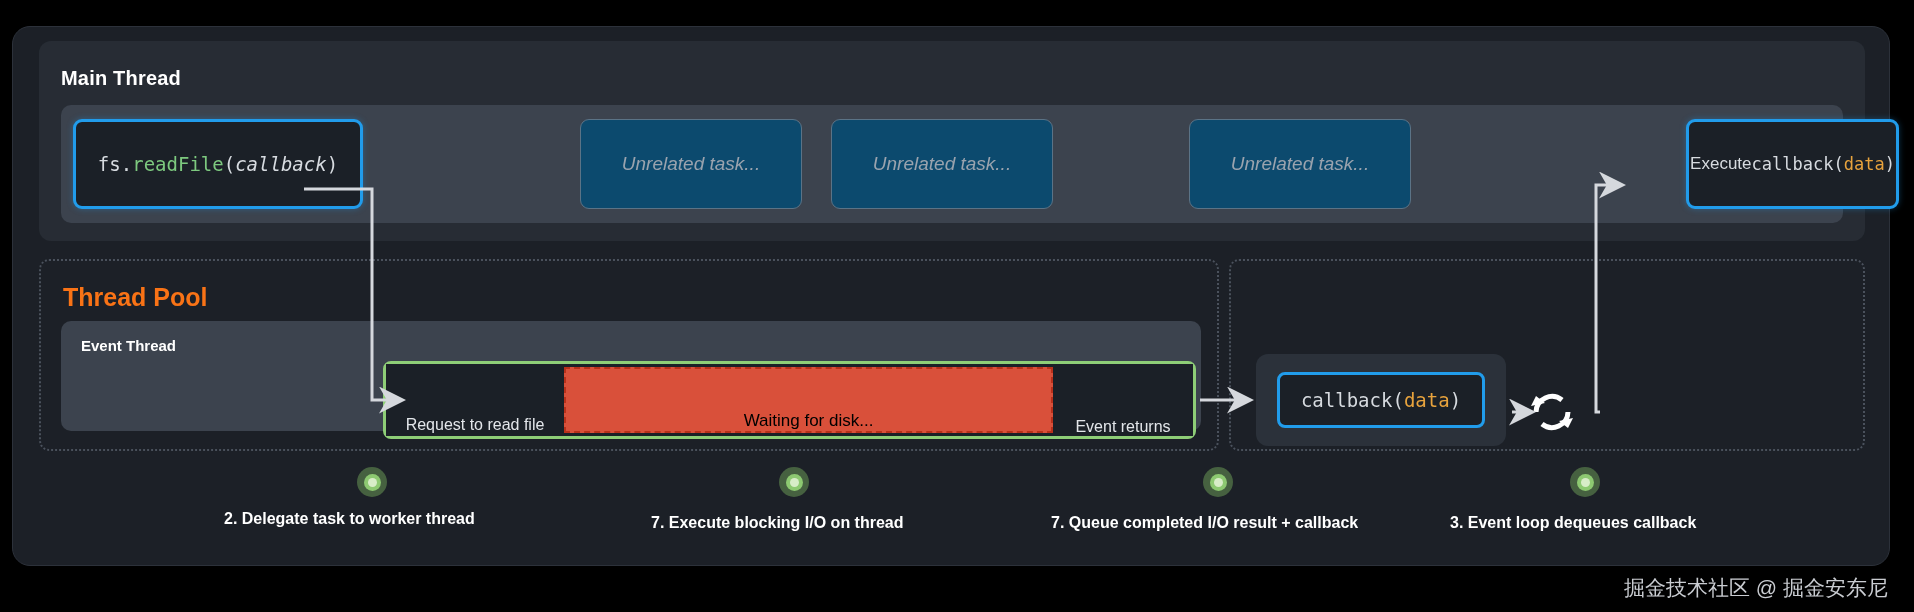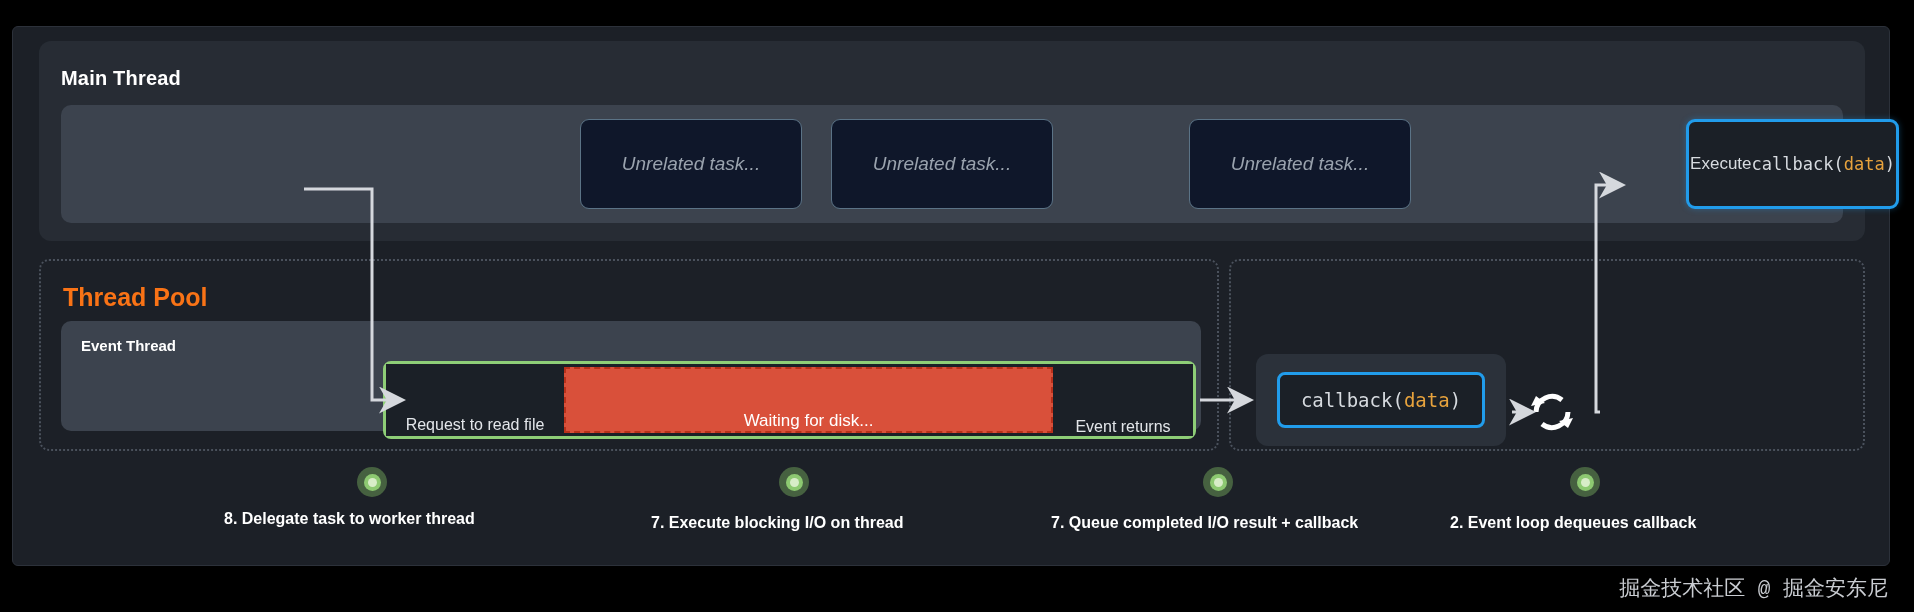--- a/index.html
+++ b/index.html
@@ -9,21 +9,21 @@
     background:#000000;
     position:relative;
   }
   .stage{position:absolute;inset:0;}
 
   
   .card{
     position:absolute;left:12px;top:26px;width:1878px;height:540px;
     background:#1c2027;
     border:1px solid #2c313a;
-    border-radius:6px;
+    border-radius:18px;
     box-sizing:border-box;
   }
 
   
   .main-thread{
     position:absolute;left:26px;top:14px;width:1826px;height:200px;
     background:#272c34;
     border-radius:12px;
     box-sizing:border-box;
   }
@@ -49,21 +49,21 @@
   .task-readfile{
     left:12px;width:290px;
     background:#1b2027;
     border:3px solid #219ceb;
     box-shadow:0 0 6px rgba(33,156,235,.35);
     font-family:"DejaVu Sans Mono","Liberation Mono",monospace;
     font-size:19px;color:#d7dbe0;
   }
   .task-unrelated{
     width:222px;
-    background:#0f172a;
+    background:#0c4a6e;
     border:1.5px solid #5b7386;
     color:#9aa3ae;
     font-size:19px;font-style:italic;text-align:right;
   }
   .u1{left:519px;}
   .u2{left:770px;}
   .u3{left:1128px;}
   .task-execute{
     left:1625px;width:213px;
     background:#1b2027;
@@ -110,21 +110,21 @@
     border-radius:8px;
     box-sizing:border-box;
     display:flex;align-items:stretch;
   }
   .seg{display:flex;align-items:flex-end;justify-content:center;text-align:center;box-sizing:border-box;}
   .seg-req{width:178px;color:#e3e6ea;font-size:16px;line-height:1.3;background:#1b2027;}
   .seg-wait{
     flex:1;
     background:#d9503a;
     border:2px dashed #b8301a;
-    color:#ffffff;font-size:17px;
+    color:#000000;font-size:17px;
     margin:3px 0;
   }
   .seg-data{width:140px;color:#e3e6ea;font-size:16px;background:#1b2027;}
 
   
   .cb-wrap{
     position:absolute;left:1256px;top:354px;width:250px;height:92px;
     background:#2b313a;border-radius:12px;box-sizing:border-box;
   }
   .cb-box{
@@ -153,34 +153,37 @@
   .step-label{
     position:absolute;
     font-size:16px;font-weight:bold;color:#ffffff;
     white-space:nowrap;
   }
 
   
   .watermark{
     position:absolute;right:26px;bottom:10px;
     font-size:21px;color:#c9ccd1;
-    font-family:Liberation Mono, monospace;
+    font-family:Liberation Sans, sans-serif;
   }
 </style>
 </head>
 <body>
 
 <div class="stage">
   <div class="card">
 
     <div class="main-thread">
       <div class="panel-title">Main Thread</div>
 
       <div class="mt-row">
 
+        <div class="task task-readfile">
+          <span class="mono"><span>fs.</span><span class="c-green">readFile</span><span>(</span><span class="c-ital">callback</span><span>)</span></span>
+        </div>
 
         <div class="task task-unrelated u1">
           <span>Unrelated task...</span>
         </div>
         <div class="task task-unrelated u2">
           <span>Unrelated task...</span>
         </div>
         <div class="task task-unrelated u3">
           <span>Unrelated task...</span>
         </div>
@@ -245,31 +248,31 @@
     <path d="M1200,400 L1248,400" stroke="#d5d8dd" stroke-width="3" fill="none" marker-end="url(#ah)"></path>
 
     <path d="M1512,412 L1530,412" stroke="#d5d8dd" stroke-width="3" fill="none" marker-end="url(#ah)"></path>
 
     <path d="M1600,412 L1596,412 L1596,185 L1620,185" stroke="#d5d8dd" stroke-width="3" fill="none" marker-end="url(#ah)"></path>
   </svg>
 
   <div class="marker" style="left:357px;top:467px;">
       <i></i>
     </div>
-  <div class="step-label" style="left:224px;top:510px;">8. Delegate task to worker thread</div>
+  <div class="step-label" style="left:224px;top:510px;">2. Delegate task to worker thread</div>
 
   <div class="marker" style="left:779px;top:467px;">
       <i></i>
     </div>
   <div class="step-label" style="left:651px;top:514px;">7. Execute blocking I/O on thread</div>
 
   <div class="marker" style="left:1203px;top:467px;">
       <i></i>
     </div>
   <div class="step-label" style="left:1051px;top:514px;">7. Queue completed I/O result + callback</div>
 
   <div class="marker" style="left:1570px;top:467px;">
       <i></i>
     </div>
-  <div class="step-label" style="left:1450px;top:514px;">2. Event loop dequeues callback</div>
+  <div class="step-label" style="left:1450px;top:514px;">3. Event loop dequeues callback</div>
 
   <div class="watermark">掘金技术社区 @ 掘金安东尼</div>
 </div>
 
 </body></html>

